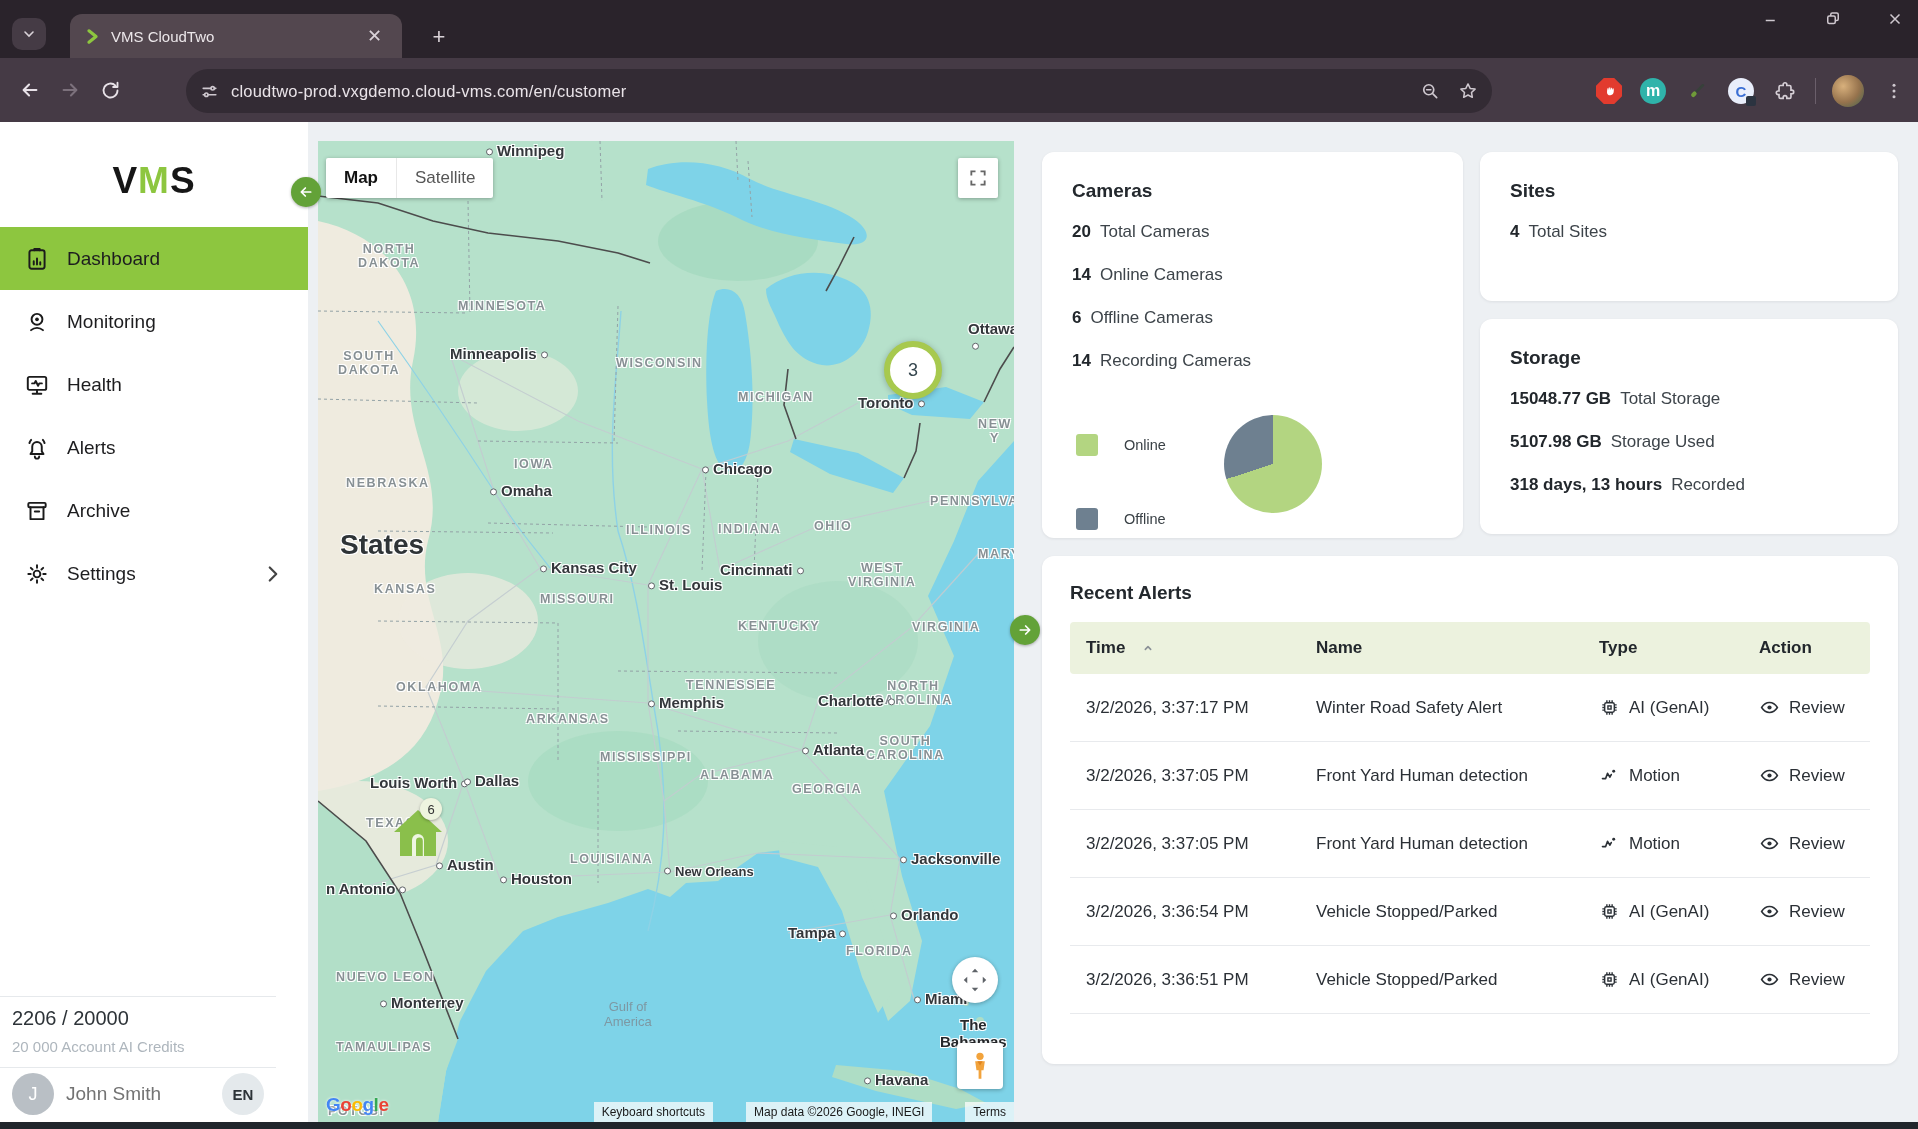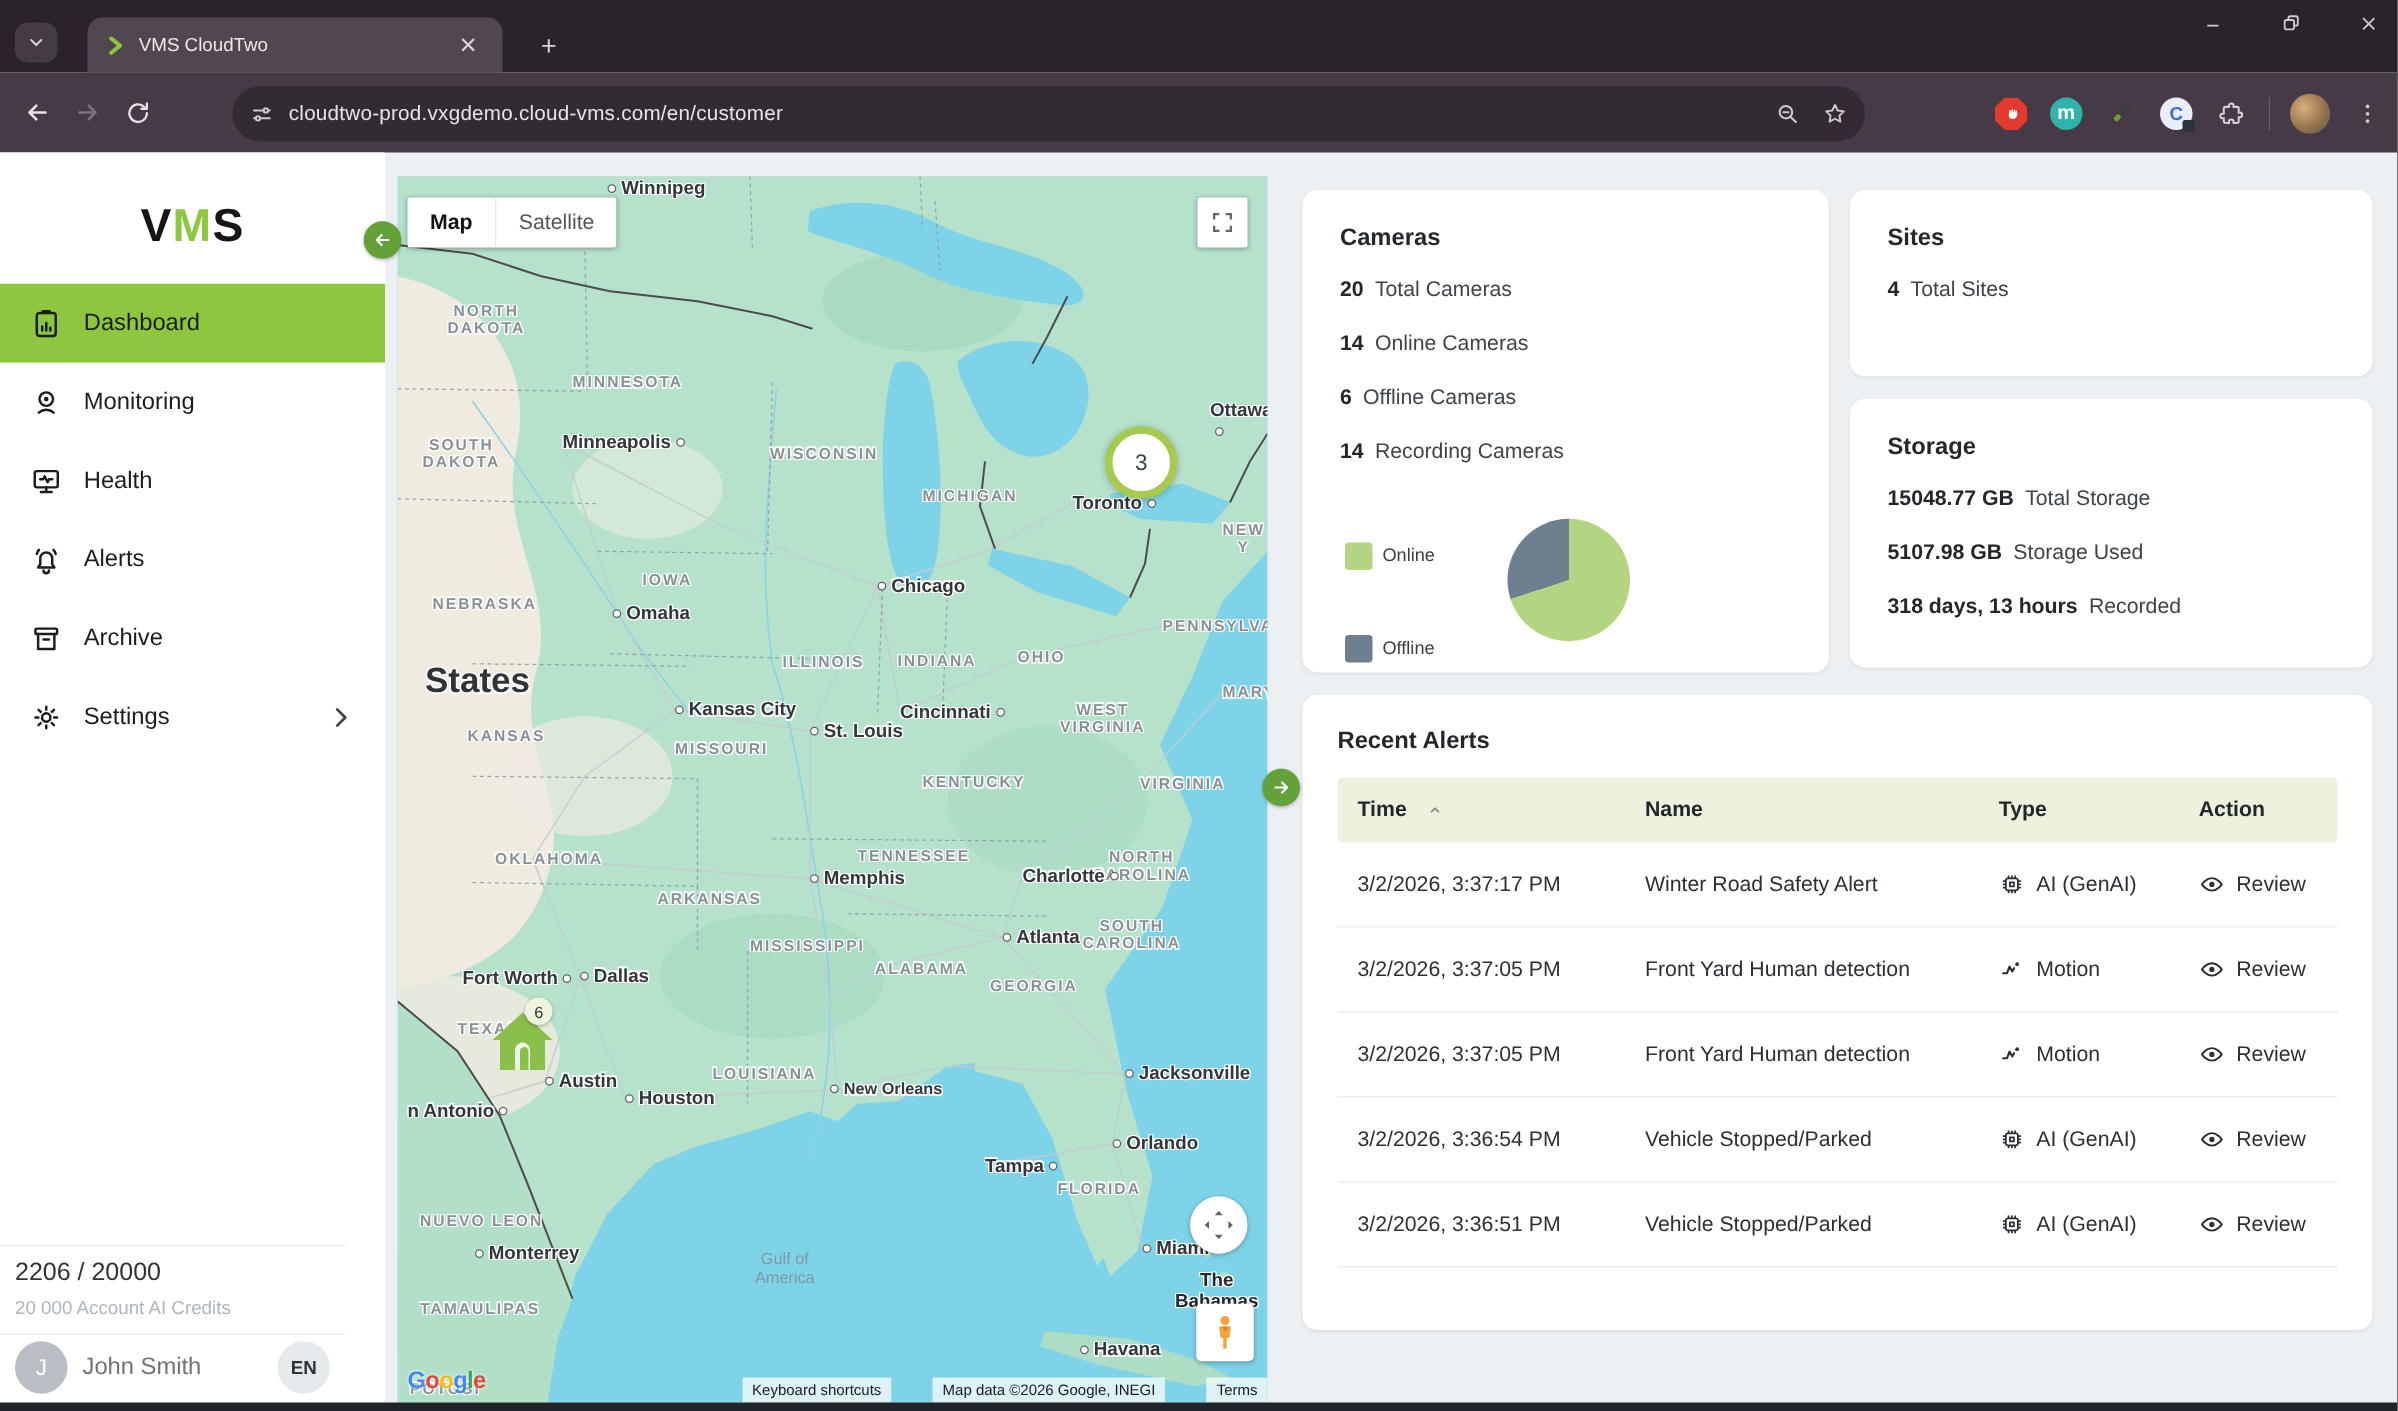--- a/index.html
+++ b/index.html
@@ -100,21 +100,21 @@
   .edge-btn{position:absolute;width:30px;height:30px;border-radius:50%;background:#63a238;display:flex;
             align-items:center;justify-content:center;box-shadow:0 1px 3px rgba(0,0,0,.3);cursor:pointer;z-index:5;}
   
   .card{position:absolute;background:#fff;border-radius:12px;box-shadow:0 1px 3px rgba(20,30,40,.08);}
   .card h3{margin:0;padding:28px 30px 0 30px;font-size:19px;font-weight:600;color:#23282d;}
   .stats{padding:20px 30px 0 30px;}
   .stat-row{margin-bottom:23px;font-size:17px;color:#3d444a;}
   .stat-value{font-weight:700;color:#22272c;margin-right:9px;}
   .cam-bottom{display:flex;align-items:center;padding:4px 30px 0 34px;}
   .legend{display:flex;flex-direction:column;gap:16px;}
-  .legend-item{display:flex;align-items:center;gap:8px;font-size:14.5px;color:#3a4146;margin-top:36px;}
+  .legend-item{display:flex;align-items:center;gap:26px;font-size:14.5px;color:#3a4146;margin-top:36px;}
   .swatch{width:22px;height:22px;border-radius:3px;flex:0 0 22px;}
   .pie{width:98px;height:98px;border-radius:50%;margin-left:58px;}
   
   .alerts-title{margin:0;padding:26px 28px 0 28px;font-size:19px;font-weight:600;color:#23282d;}
   .table{margin:18px 28px 0 28px;}
   .thead{display:flex;background:#ecf2de;border-radius:4px;height:52px;align-items:center;
          font-size:17px;font-weight:700;color:#22272c;}
   .trow{display:flex;height:68px;align-items:center;font-size:17px;color:#2b3036;border-bottom:1px solid #e8eaed;}
   .cell{padding-left:16px;display:flex;align-items:center;gap:9px;}
   .c-time{width:230px;}
@@ -444,21 +444,21 @@
           <div class="mlabel city dot-l" style="left: 330px; top: 562px;">Memphis</div>
           <div class="mlabel city dot-r" style="left: 500px; top: 560px;">Charlotte</div>
           <div class="mlabel state" style="left: 548px; top: 607px;">SOUTH
 CAROLINA</div>
           <div class="mlabel state" style="left: 78px; top: 546px;">OKLAHOMA</div>
           <div class="mlabel state" style="left: 208px; top: 578px;">ARKANSAS</div>
           <div class="mlabel city dot-l" style="left: 484px; top: 609px;">Atlanta</div>
           <div class="mlabel state" style="left: 282px; top: 616px;">MISSISSIPPI</div>
           <div class="mlabel state" style="left: 382px; top: 634px;">ALABAMA</div>
           <div class="mlabel state" style="left: 474px; top: 648px;">GEORGIA</div>
-          <div class="mlabel city dot-r" style="left: 52px; top: 642px;">Fort Worth</div>
+          <div class="mlabel city dot-r" style="left: 52px; top: 642px;">Louis Worth</div>
           <div class="mlabel city dot-l" style="left: 146px; top: 640px;">Dallas</div>
           <div class="mlabel state" style="left: 48px; top: 682px;">TEXAS</div>
           <div class="mlabel city dot-l" style="left: 118px; top: 724px;">Austin</div>
           <div class="mlabel city dot-l" style="left: 182px; top: 738px;">Houston</div>
           <div class="mlabel city dot-r" style="left: 8px; top: 748px;">n Antonio</div>
           <div class="mlabel state" style="left: 252px; top: 718px;">LOUISIANA</div>
           <div class="mlabel city dot-l small" style="left: 346px; top: 731px;">New Orleans</div>
           <div class="mlabel city dot-l" style="left: 582px; top: 718px;">Jacksonville</div>
           <div class="mlabel city dot-l" style="left: 572px; top: 774px;">Orlando</div>
           <div class="mlabel city dot-r" style="left: 470px; top: 792px;">Tampa</div>

